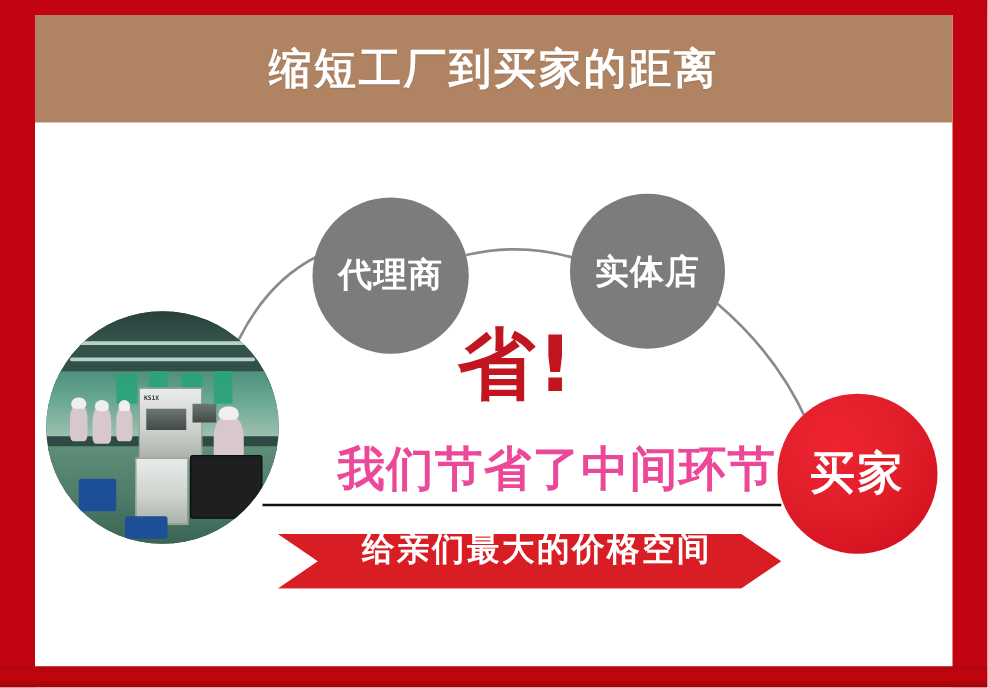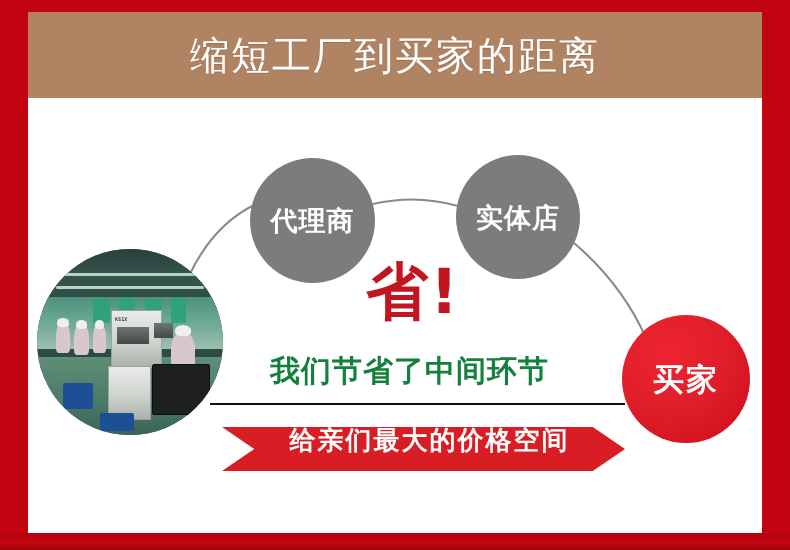--- a/index.html
+++ b/index.html
@@ -47,22 +47,22 @@
     top: 0;
     width: 734px;
     height: 86px;
     background: #b08463;
     display: flex;
     align-items: center;
     justify-content: center;
   }
   .header-title {
     color: #ffffff;
-    font-size: 39px;
-    font-weight: normal;
+    font-size: 34px;
+    font-weight: bold;
     letter-spacing: 2px;
     line-height: 1;
     white-space: nowrap;
     text-shadow: 0 1px 1px rgba(0,0,0,0.12);
   }
 
   
   .diagram {
     position: absolute;
     left: 0;
@@ -105,21 +105,21 @@
     left: 428px;
     top: 57px;
     width: 124px;
     height: 124px;
   }
   .node-buyer {
     left: 594px;
     top: 217px;
     width: 128px;
     height: 128px;
-    font-size: 31px;
+    font-size: 36px;
     letter-spacing: 2px;
     background: radial-gradient(circle at 36% 30%, #ee2430 0%, #e01f2b 45%, #cf0c19 100%);
   }
 
   
   .photo-circle {
     position: absolute;
     left: 9px;
     top: 151px;
     width: 186px;
@@ -178,22 +178,22 @@
     font-size: 62px;
     font-weight: bold;
     line-height: 1;
     letter-spacing: 2px;
     white-space: nowrap;
   }
   .save-sub {
     position: absolute;
     left: 242px;
     top: 258px;
-    color: #15803d;
-    font-size: 30px;
+    color: #ec4899;
+    font-size: 38px;
     font-weight: bold;
     line-height: 1;
     letter-spacing: 1px;
     white-space: nowrap;
   }
   .rule {
     position: absolute;
     left: 182px;
     top: 305px;
     width: 415px;

